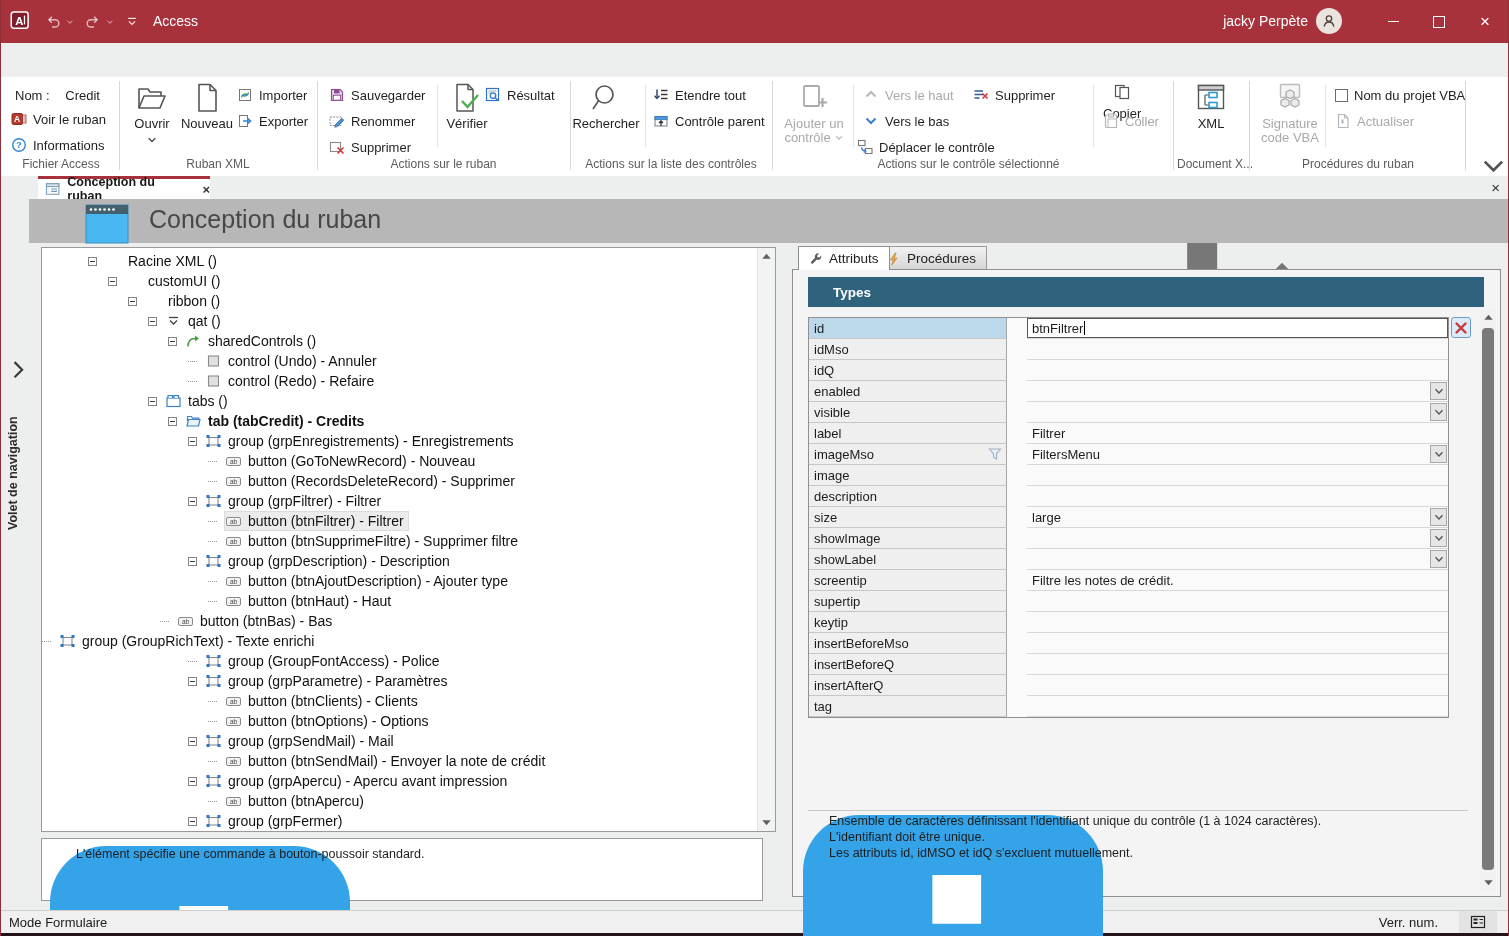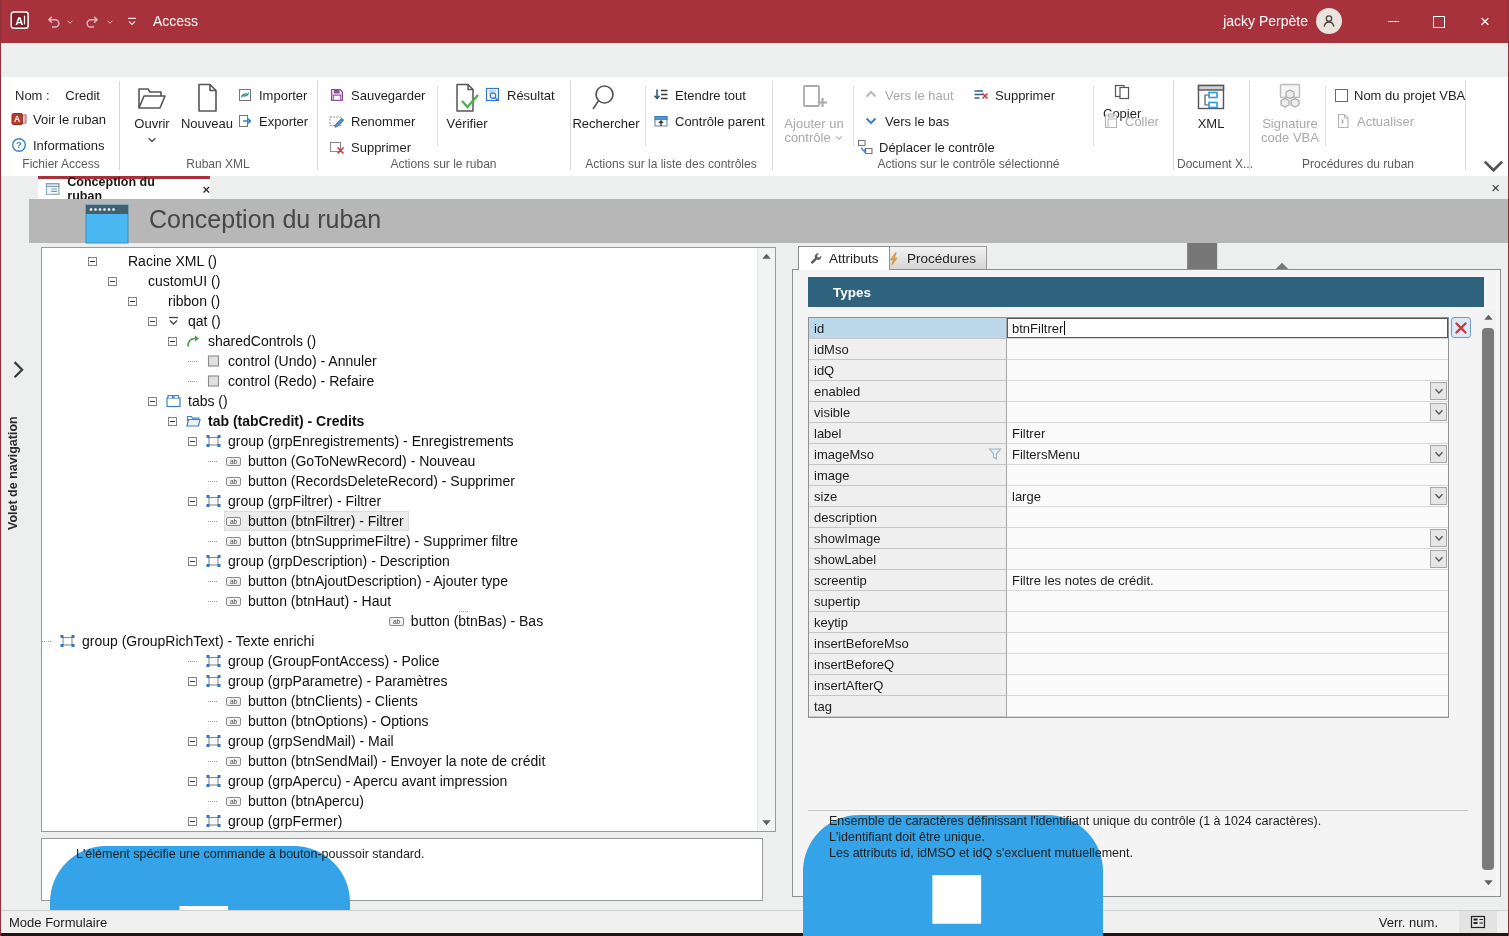--- a/index.html
+++ b/index.html
@@ -71,21 +71,21 @@
   
   .ap-tab{position:absolute;height:24px;display:flex;align-items:center;gap:6px;padding:0 10px;font-size:13.5px;color:#222;box-sizing:border-box;}
   .ap-tab.active{background:#fff;border:1px solid #8f8f8f;border-bottom:none;z-index:3;}
   .ap-tab.inactive{background:linear-gradient(#f2f2f2,#d5d5d5);border:1px solid #9a9a9a;border-bottom:none;}
   .rightpanel{position:absolute;left:791px;top:269px;width:709px;height:628px;background:#f4f4f4;border:1px solid #8f8f8f;box-sizing:border-box;z-index:2;}
   .types-bar{position:absolute;left:15px;top:7px;width:676px;height:30px;background:#2E627D;color:#fff;font-weight:700;font-size:13.5px;display:flex;align-items:center;padding-left:25px;box-sizing:border-box;}
   .propgrid{position:absolute;left:15px;top:47px;width:639px;border:1px solid #909090;background:#fafafa;}
   .prop-row{display:flex;height:21px;box-sizing:border-box;}
   .p-name{width:198px;flex:none;background:#efefef;border-right:1px solid #a6a6a6;border-bottom:1px solid #c6c6c6;box-sizing:border-box;font-size:13px;color:#1c1c1c;display:flex;align-items:center;padding-left:5px;position:relative;}
   .prop-row.sel .p-name{background:#BCD8EB;}
-  .p-val{flex:1;position:relative;border-bottom:1px solid #d8d8d8;font-size:13px;color:#1c1c1c;display:flex;align-items:center;padding-left:5px;box-sizing:border-box;background:#fafafa;}
+  .p-val{flex:1;position:relative;border-bottom:1px solid #d8d8d8;font-size:13px;color:#1c1c1c;display:flex;align-items:center;padding-left:5px;box-sizing:border-box;background:#fafafa;margin-left:20px;}
   .prop-edit{position:absolute;inset:0;background:#fff;border:1px solid #575757;display:flex;align-items:center;padding-left:4px;font-size:13px;box-sizing:border-box;}
   .caret{display:inline-block;width:1px;height:14px;background:#000;margin-left:1px;}
   .dd-btn{position:absolute;right:1px;top:1px;width:17px;height:18px;background:#e6e6e6;border:1px solid #a8a8a8;box-sizing:border-box;display:flex;align-items:center;justify-content:center;}
   .name-funnel{position:absolute;right:3px;top:2px;}
   .clear-btn{position:absolute;left:658px;top:47px;width:20px;height:21px;background:#DCEAF8;border:1px solid #6D9EC8;border-radius:3px;box-sizing:border-box;display:flex;align-items:center;justify-content:center;}
   .ap-sep{position:absolute;left:15px;right:32px;top:540px;height:1px;background:#c9c9c9;}
   .ap-scroll{position:absolute;right:4px;top:40px;bottom:6px;width:16px;background:#f1f1f1;}
   .ap-thumb{position:absolute;left:2px;right:2px;top:18px;bottom:20px;background:#7a7a7a;border-radius:4px;}
 
   
@@ -732,21 +732,21 @@
           <span class="tw-body">
             <span class="tw-icon">
               <svg viewBox="0 0 16 16" xmlns="http://www.w3.org/2000/svg">
                 <rect x="1" y="4.5" width="14" height="8" rx="1.5" fill="#f3f3f3" stroke="#8a8a8a"></rect>
                 <text x="8" y="11" text-anchor="middle" font-size="6.5" fill="#444">ab</text>
               </svg>
             </span>
             <span class="tw-label">button (btnHaut) - Haut</span>
           </span>
         </div>
-        <div class="tree-row" style="padding-left: 118px; flex-direction: column;">
+        <div class="tree-row" style="padding-left: 118px;">
           <span class="tw-stub"></span>
           <span class="tw-body">
             <span class="tw-icon">
               <svg viewBox="0 0 16 16" xmlns="http://www.w3.org/2000/svg">
                 <rect x="1" y="4.5" width="14" height="8" rx="1.5" fill="#f3f3f3" stroke="#8a8a8a"></rect>
                 <text x="8" y="11" text-anchor="middle" font-size="6.5" fill="#444">ab</text>
               </svg>
             </span>
             <span class="tw-label">button (btnBas) - Bas</span>
           </span>
@@ -1031,39 +1031,39 @@
         <div class="prop-row">
           <div class="p-name">
             <span>image</span>
           </div>
           <div class="p-val">
             <span></span>
           </div>
         </div>
         <div class="prop-row">
           <div class="p-name">
+            <span>description</span>
+          </div>
+          <div class="p-val">
+            <span></span>
+          </div>
+        </div>
+        <div class="prop-row">
+          <div class="p-name">
             <span>size</span>
           </div>
           <div class="p-val">
             <span>large</span>
             <div class="dd-btn">
               <span class="i14">
                 <svg viewBox="0 0 16 16" xmlns="http://www.w3.org/2000/svg">
                   <path d="M4 6l4 4.2L12 6" fill="none" stroke="#555" stroke-width="1.5"></path>
                 </svg>
               </span>
             </div>
-          </div>
-        </div>
-        <div class="prop-row">
-          <div class="p-name">
-            <span>description</span>
-          </div>
-          <div class="p-val">
-            <span></span>
           </div>
         </div>
         <div class="prop-row">
           <div class="p-name">
             <span>showImage</span>
           </div>
           <div class="p-val">
             <span></span>
             <div class="dd-btn">
               <span class="i14">

